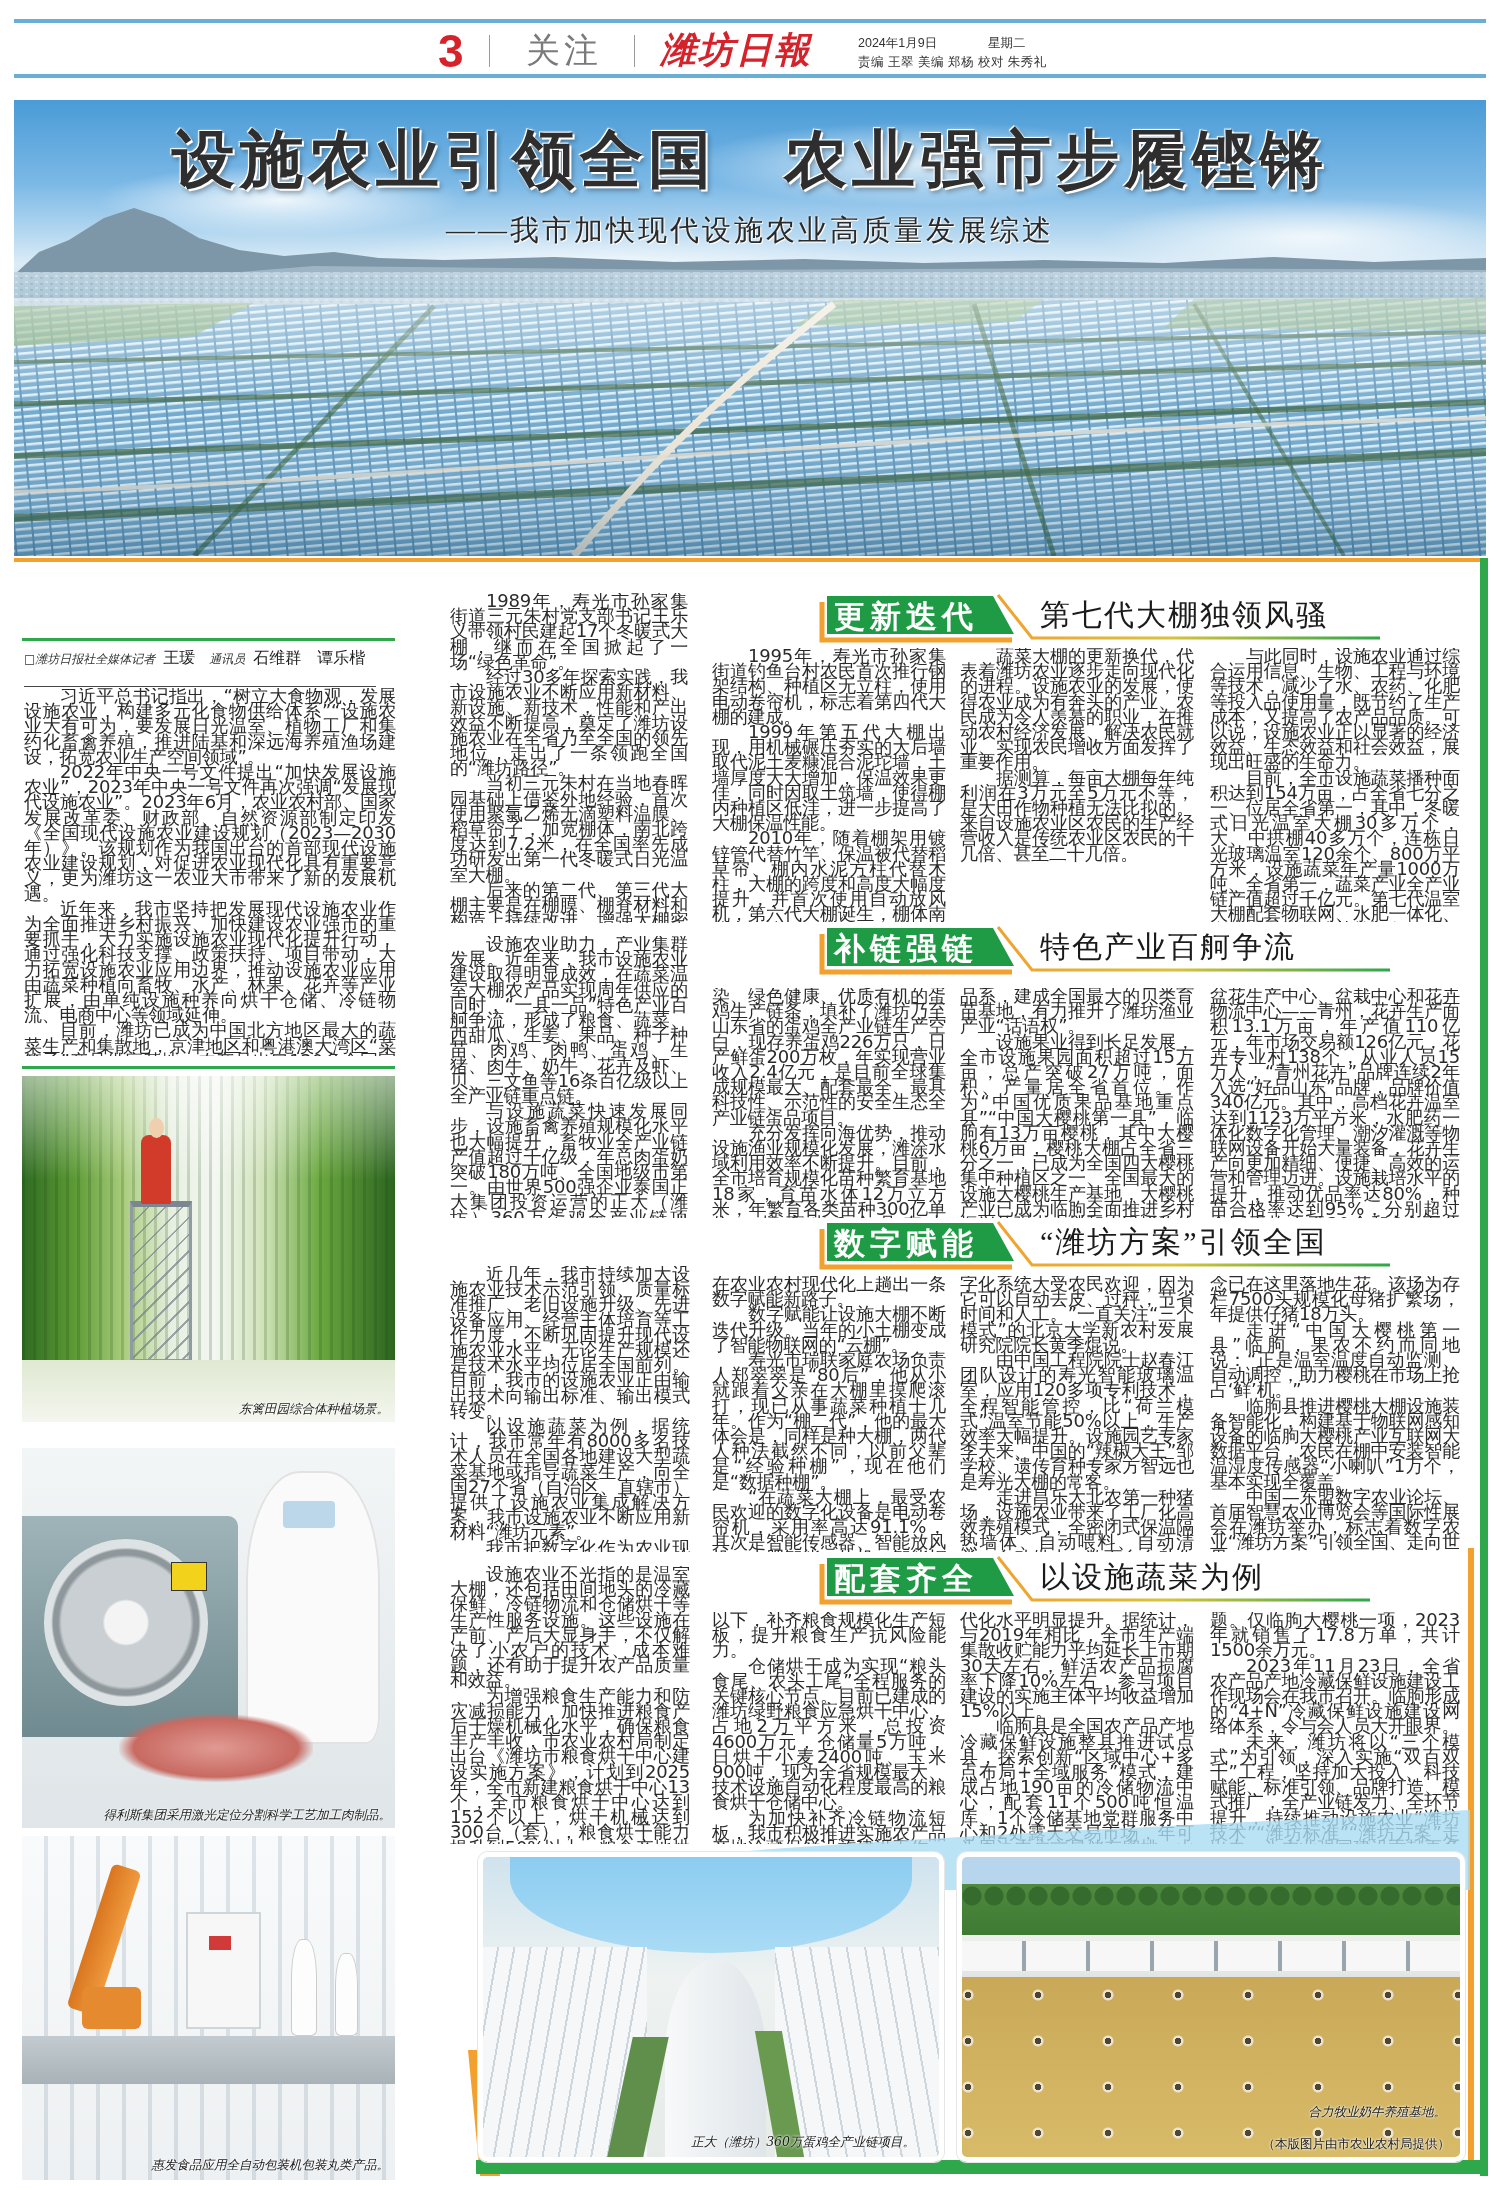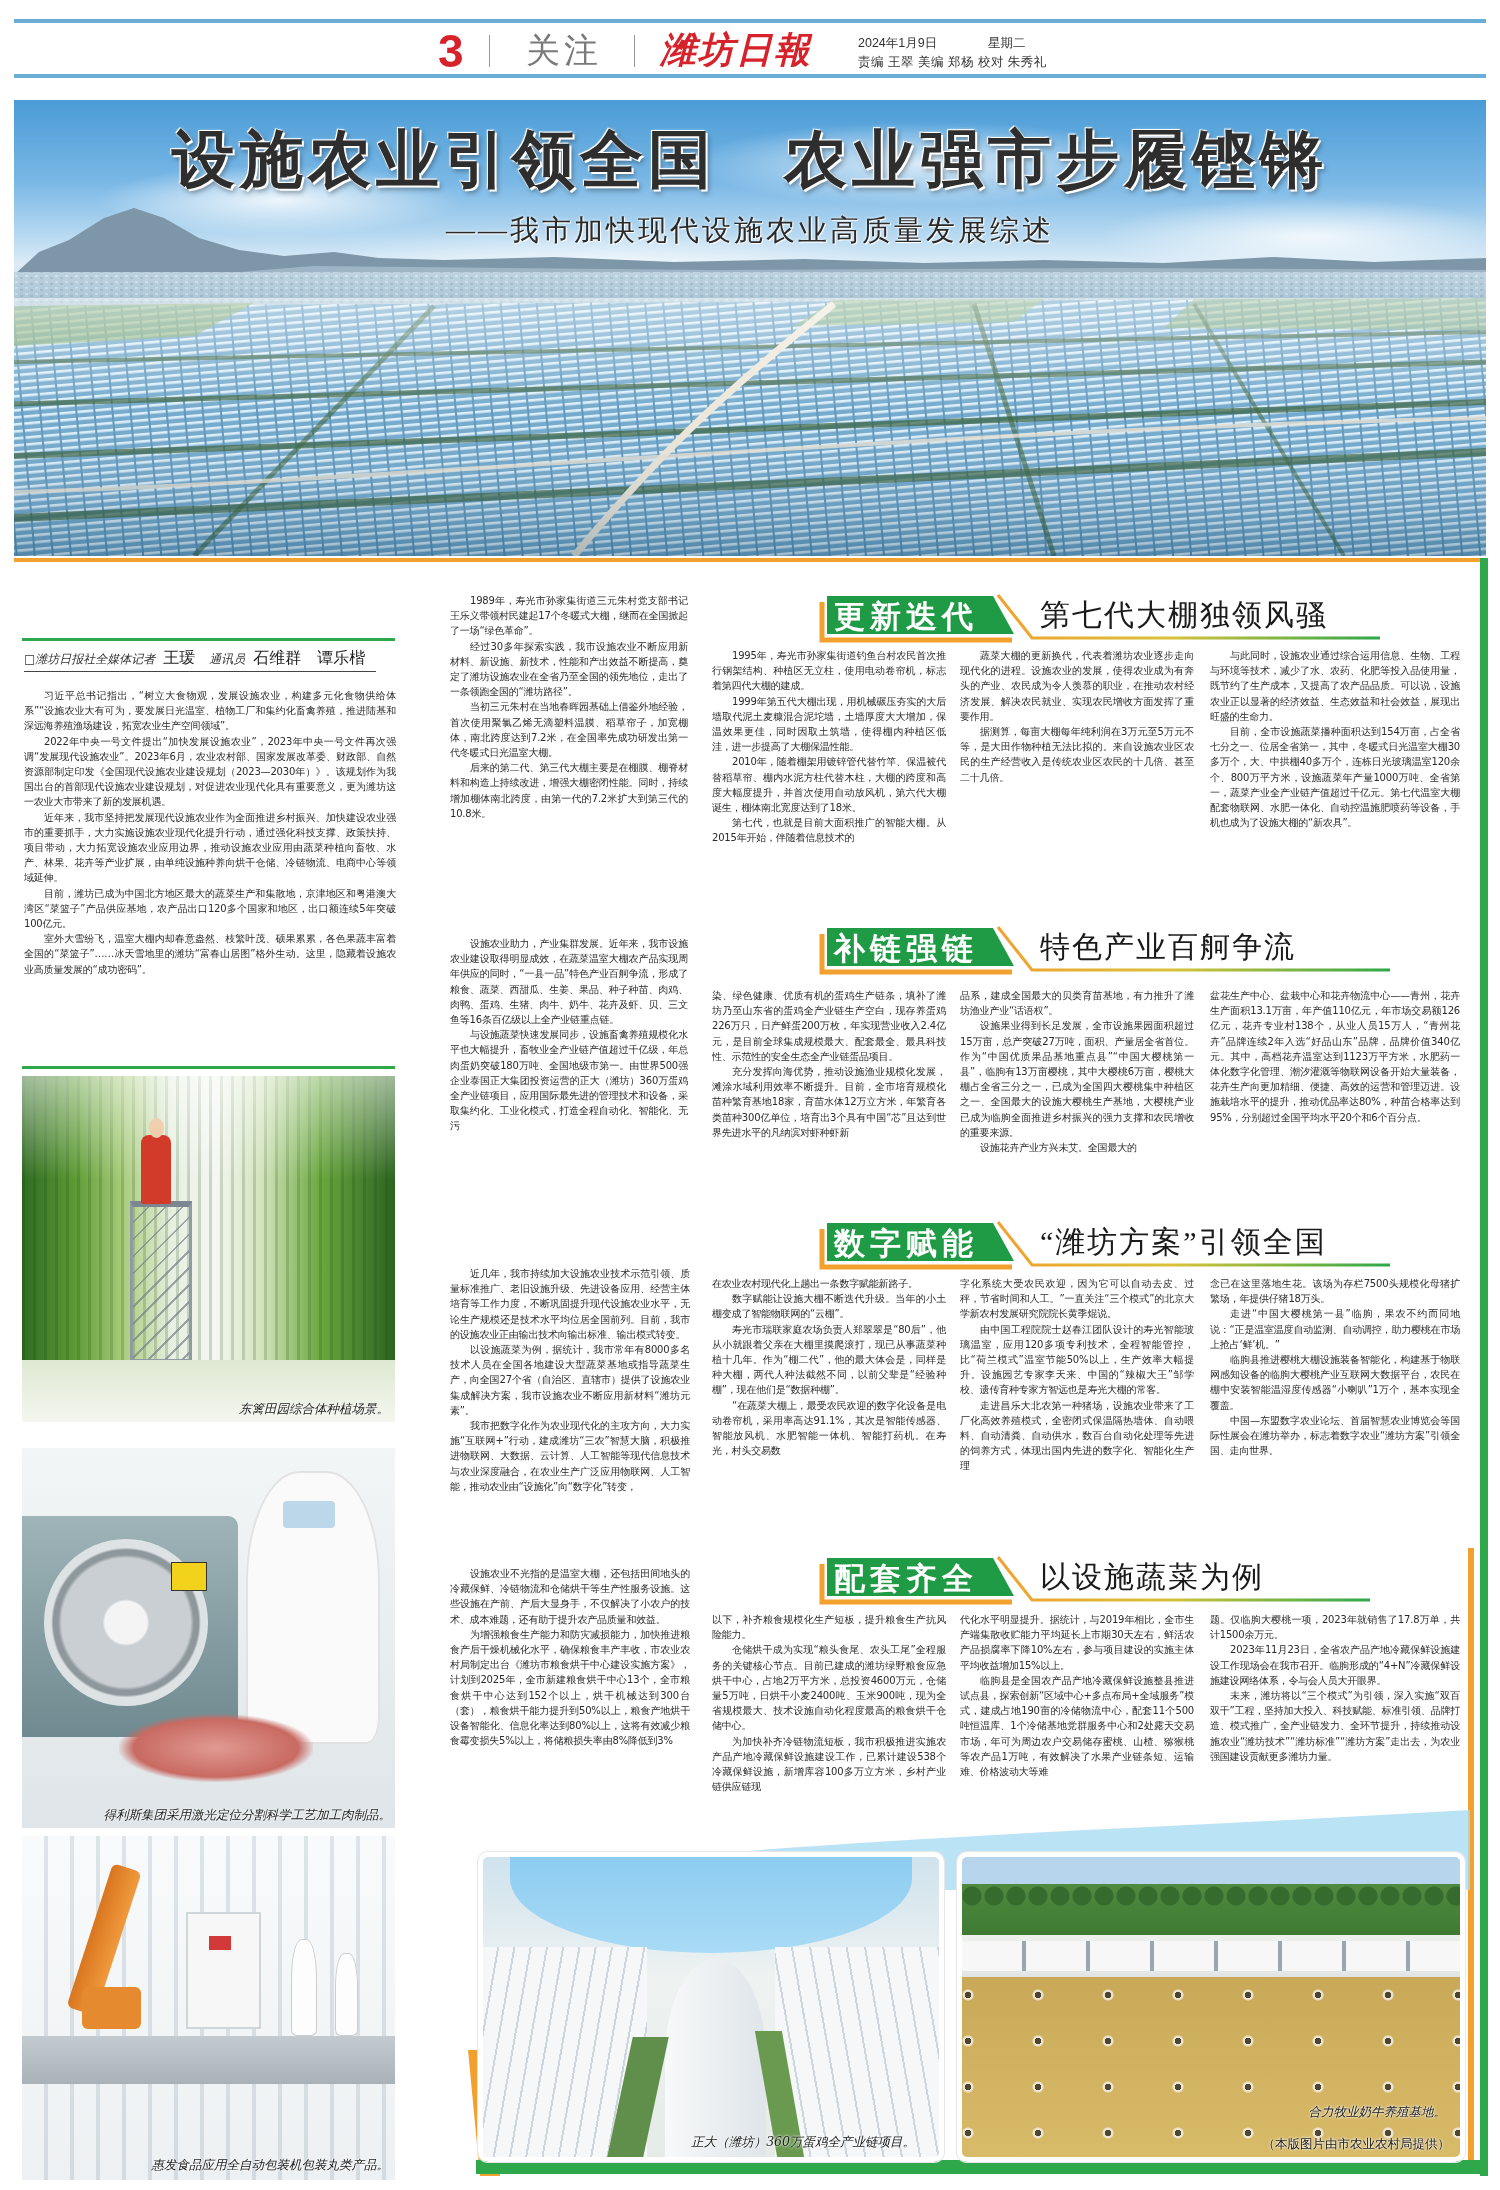--- a/index.html
+++ b/index.html
@@ -19,30 +19,30 @@
       radial-gradient(ellipse 300px 55px at 88% 30%, rgba(255,255,255,0.8), rgba(255,255,255,0) 70%),
       radial-gradient(ellipse 420px 70px at 40% 38%, rgba(255,255,255,0.7), rgba(255,255,255,0) 70%),
       linear-gradient(to bottom,#4a9bd6 0%,#7ab8e6 18%,#b9daf1 30%,#dcecf7 36%,#c9dfec 42%);}
   #hero svg.land{position:absolute;left:0;top:0;}
   #headline{position:absolute;left:0;top:24px;width:1472px;text-align:center;font-size:63px;line-height:72px;font-weight:bold;letter-spacing:5px;color:#2e2e2e;
     font-family:"Liberation Serif",serif;
     text-shadow:0 0 3px #fff,2px 2px 0 #fff,-1px -1px 0 #fff,3px 4px 5px rgba(0,0,0,0.35);}
   #subheadline{position:absolute;left:0;top:113px;width:1472px;text-align:center;font-size:29px;line-height:34px;letter-spacing:3px;color:#2a2a2a;
     font-family:"Liberation Serif",serif;text-shadow:0 0 3px #fff,1px 1px 0 #fff;}
 
-  .txt{position:absolute;font-size:10px;line-height:15.2px;text-align:justify;color:#2a2a2a;overflow:hidden;letter-spacing:-0.2px;}
+  .txt{position:absolute;font-size:18px;line-height:15.2px;text-align:justify;color:#2a2a2a;overflow:hidden;letter-spacing:-0.2px;}
   .txt p{margin:0;text-indent:2em;}
   .txt p.cont{text-indent:0;}
 
   .sec-head{position:absolute;left:800px;width:640px;height:50px;}
   .sec-head svg{position:absolute;left:0;top:0;}
   .sec-head .tag{position:absolute;left:34px;top:4px;font-size:31px;line-height:36px;font-weight:bold;color:#fff;letter-spacing:5px;font-family:"DejaVu Sans",sans-serif;}
   .sec-head .title{position:absolute;left:240px;top:3px;font-size:30px;line-height:36px;color:#1a1a1a;letter-spacing:2px;font-family:"Liberation Serif",serif;white-space:nowrap;}
 
-  #byline{position:absolute;left:24px;top:648px;width:352px;border-bottom:1.5px solid #444;padding-bottom:2px;white-space:nowrap;font-family:"DejaVu Serif",serif;}
+  #byline{position:absolute;left:24px;top:648px;width:352px;border-bottom:1.5px solid #444;padding-bottom:17px;white-space:nowrap;font-family:"DejaVu Serif",serif;}
   #byline .sm{font-size:12px;font-style:italic;color:#333;}
   #byline .lg{font-size:16px;color:#222;margin-left:8px;}
   #byline .lbl{margin-left:14px;}
 
   .photo{position:absolute;overflow:hidden;}
   .cap{position:absolute;font-size:12.5px;line-height:15px;color:#1a1a1a;font-family:"DejaVu Serif",serif;font-style:italic;white-space:nowrap;text-shadow:0 0 2px #fff,0 0 3px #fff;}
   .shape{position:absolute;}
   .bphoto{position:absolute;overflow:hidden;border:5px solid #fff;border-radius:10px;box-shadow:0 0 0 1px #e6e6e6;}
 </style>
 </head>

